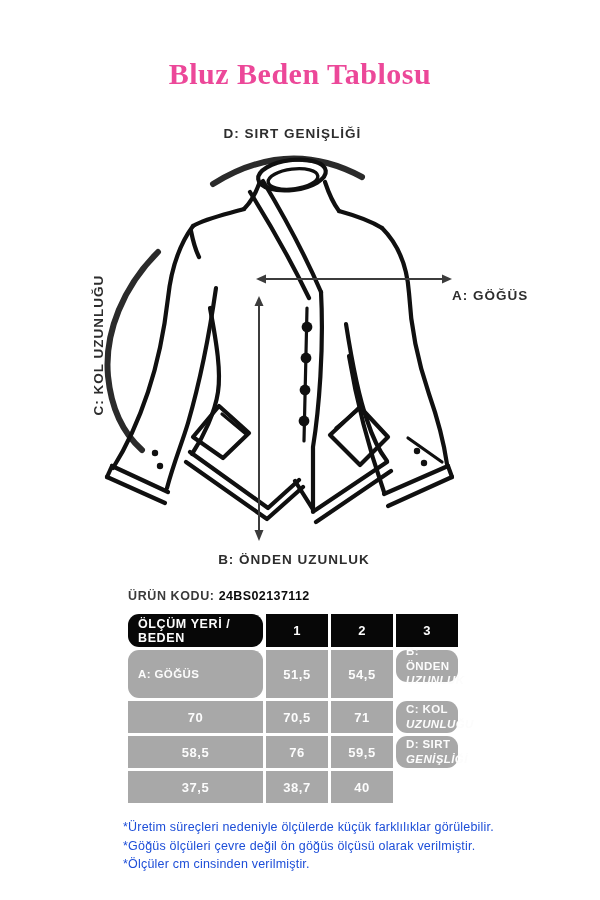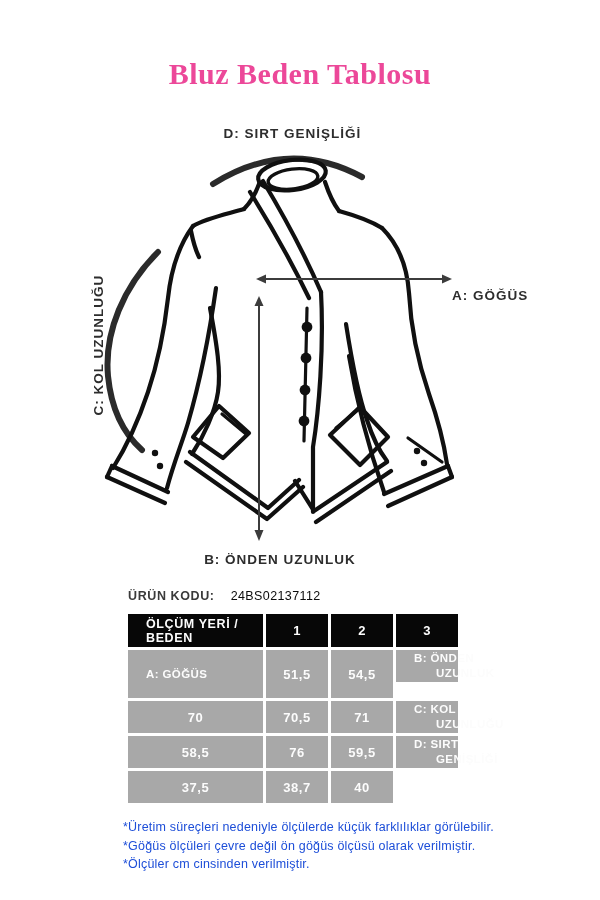--- a/index.html
+++ b/index.html
@@ -20,43 +20,43 @@
 
   
   #diagram-svg{top:0;left:0;width:600px;height:900px;pointer-events:none;}
   .diagram-label{
     font-weight:700;font-size:13.5px;letter-spacing:1px;color:#2d2d2d;
     white-space:nowrap;
   }
   .d-label{top:126px;left:287px;transform:translateX(-50%);padding-left:11px;}
   .a-label{top:288px;left:452px;}
   .c-label{top:345px;left:98px;transform:translate(-50%,-50%) rotate(-90deg);}
-  .b-label{top:552px;left:280px;transform:translateX(-50%);}
+  .b-label{top:552px;left:294px;transform:translateX(-50%);}
 
   
   .product-code{top:589px;left:128px;font-size:12.5px;letter-spacing:.6px;white-space:nowrap;}
   .product-code .pc-label{font-weight:600;color:#3a3a3a;}
-  .product-code .pc-value{font-weight:400;color:#0c0c0c;margin-left:12px;letter-spacing:.4px;}
+  .product-code .pc-value{font-weight:700;color:#0c0c0c;margin-left:0;letter-spacing:.4px;}
 
   
   #size-table{
     top:614px;left:128px;width:324px;
     display:grid;
     grid-template-columns:135px 62px 62px 62px;
     gap:3px;background:#ffffff;
   }
   .cell{display:flex;align-items:center;color:#fcfcfc;}
   .cell-head{background:#070707;height:33px;}
   .cell-data{background:#a8a8a8;}
   .h-a{height:48px;}
   .h-row{height:32px;}
-  .lbl{justify-content:flex-start;padding-left:18px;text-align:left;}
+  .lbl{justify-content:flex-start;padding-left:10px;text-align:left;border-radius:11px;}
   .lbl .lines{display:block;font-size:11.5px;font-weight:700;letter-spacing:.4px;line-height:1.3;}
   .lbl .lines span{display:block;}
-  .lbl .lines .indent{margin-left:22px;}
+  .lbl .lines .indent{margin-left:0;font-style:italic;}
   .head-lbl{font-size:12.5px;font-weight:700;letter-spacing:.6px;}
   .val{justify-content:center;font-size:13px;font-weight:700;letter-spacing:.5px;}
 
   
   .footnotes{top:818px;left:123px;font-size:12.5px;color:#1d4ed8;line-height:18.5px;letter-spacing:.2px;}
 </style>
 </head>
 <body>
 
 <div class="abs page-title">Bluz Beden Tablosu</div>

